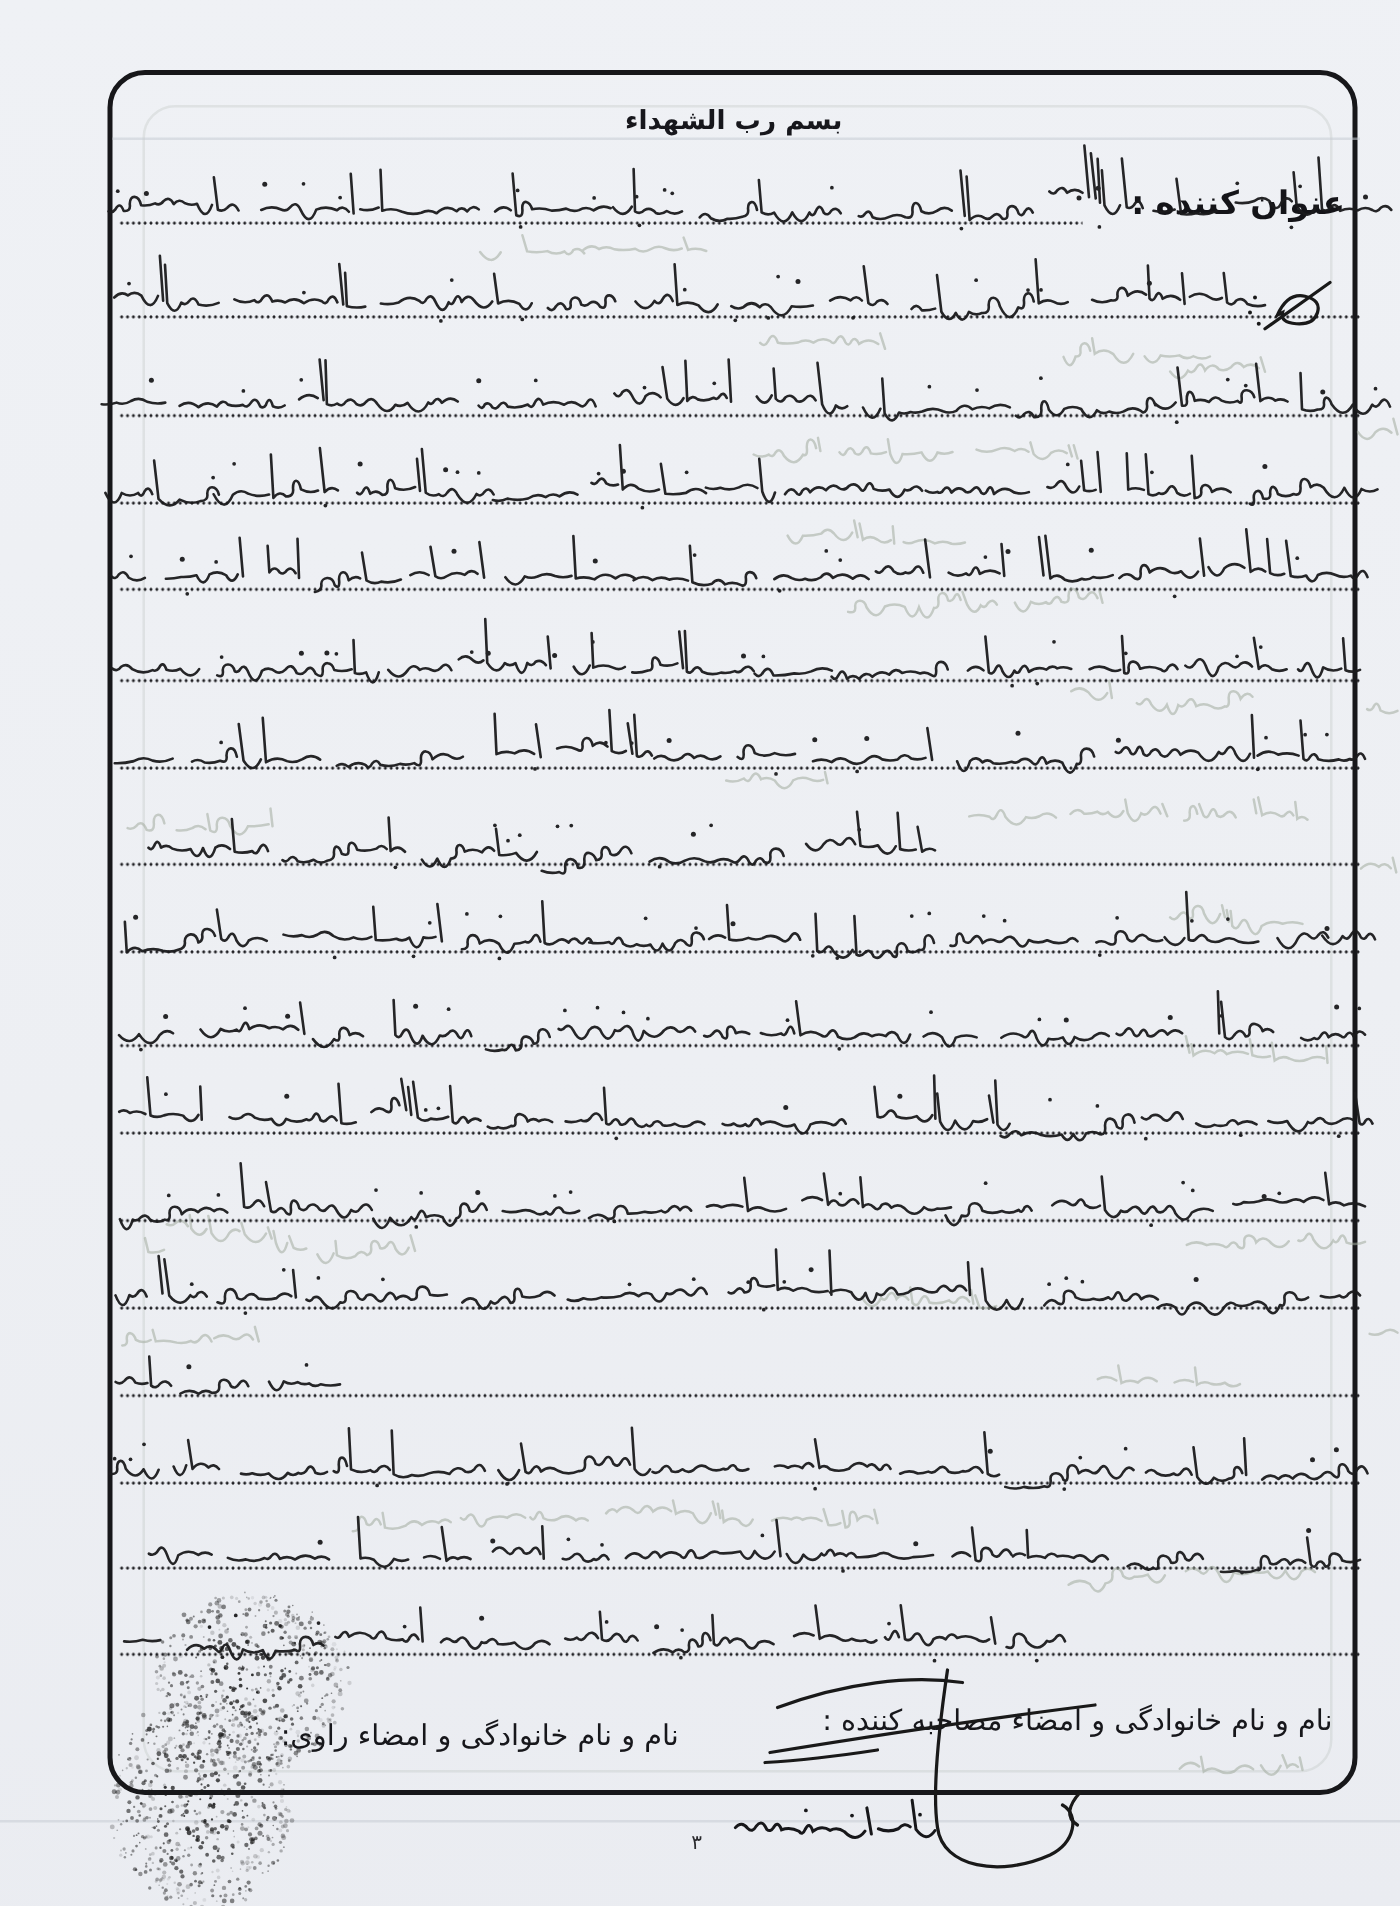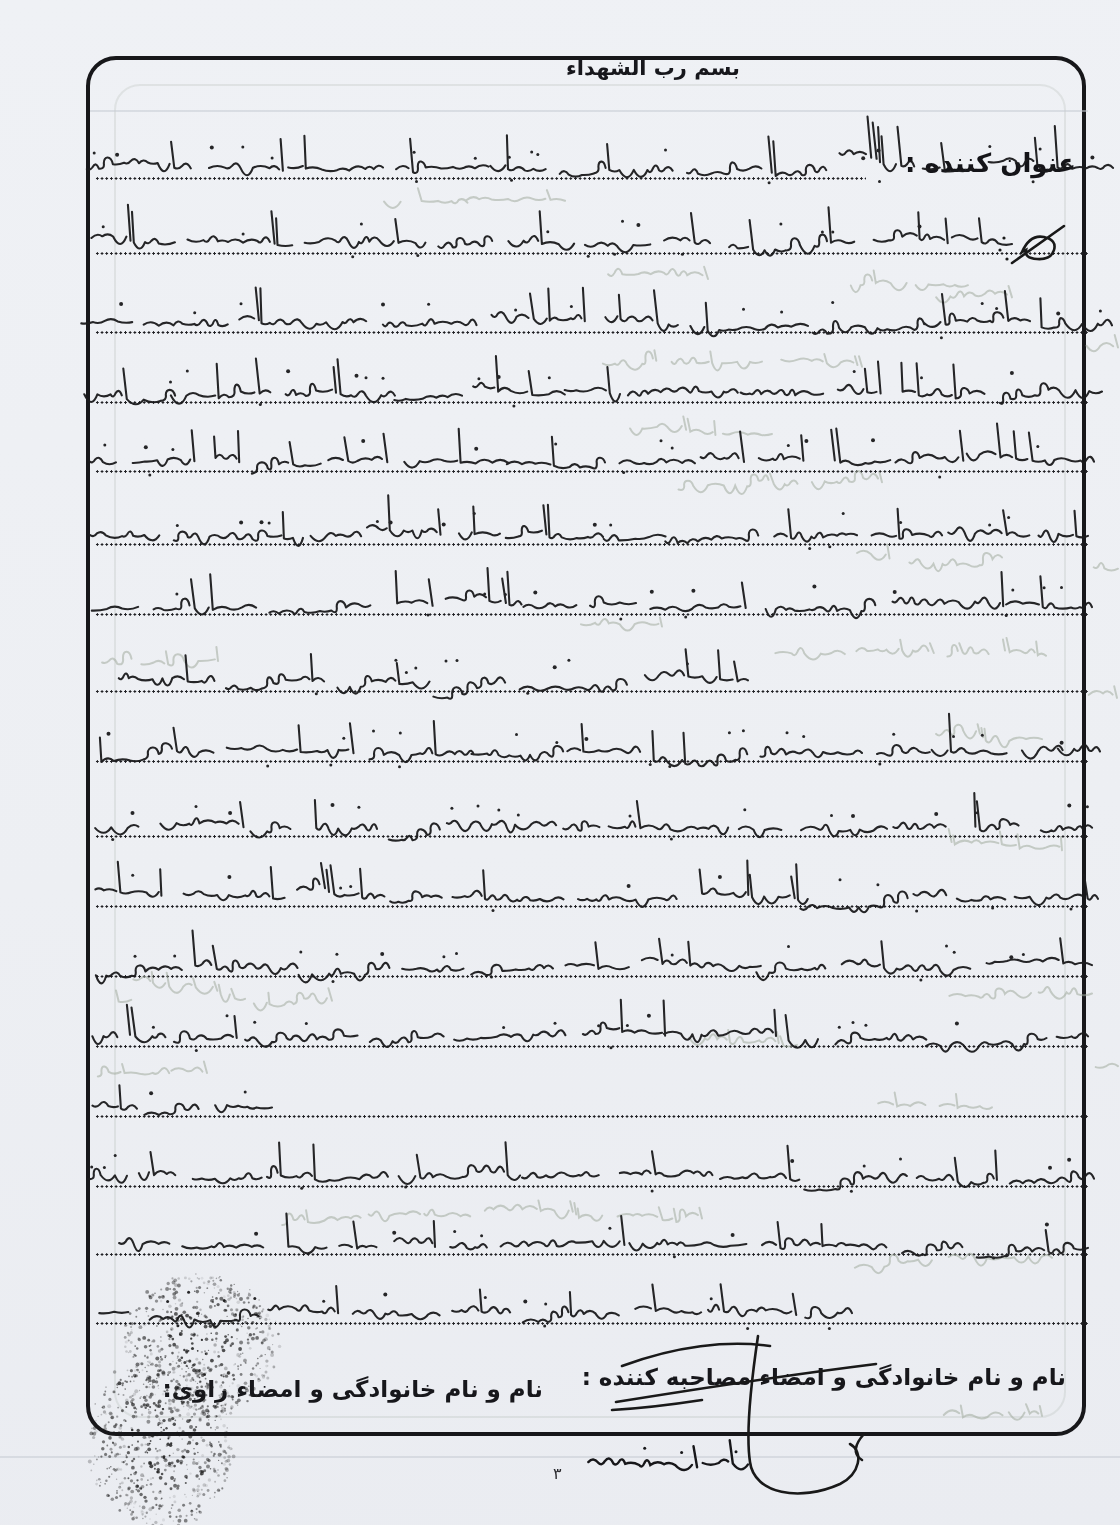--- a/index.html
+++ b/index.html
@@ -10,34 +10,34 @@
   }
   .frame{
     position:absolute;left:86px;top:56px;width:992px;height:1372px;
     border:4px solid #17171a;border-radius:30px;
   }
   .ghost-frame{
     position:absolute;left:114px;top:84px;width:948px;height:1330px;
     border:2px solid #93a094;border-radius:26px;opacity:.18;
   }
   .bismillah{
-    position:absolute;left:500px;top:56px;width:240px;text-align:right;
+    position:absolute;left:500px;top:84px;width:240px;text-align:left;
     font-size:21px;font-weight:bold;direction:rtl;color:#17171c;letter-spacing:.5px;
   }
   .title-label{
     position:absolute;right:44px;top:148px;font-size:26px;font-weight:bold;
     direction:rtl;color:#141418;white-space:nowrap;
   }
   .dotline{
     position:absolute;height:3px;
     background-image:radial-gradient(circle,#202024 1.05px,rgba(0,0,0,0) 1.35px);
     background-size:4.7px 3px;background-repeat:repeat-x;
   }
   .footer-label{
-    position:absolute;font-weight:bold;direction:rtl;color:#17171b;white-space:nowrap;
+    position:absolute;font-weight:normal;direction:rtl;color:#17171b;white-space:nowrap;
   }
   .interviewer{right:54px;top:1364px;font-size:23px;}
   .narrator{right:577px;top:1376px;font-size:23px;}
   .page-number{position:absolute;left:553px;top:1464px;font-size:16px;color:#2a2a2e;}
   .scanline{position:absolute;height:2px;background:#c7ccd4;opacity:.55;}
   #ink{position:absolute;left:0;top:0;pointer-events:none;}
 </style>
 </head>
 <body>
 

